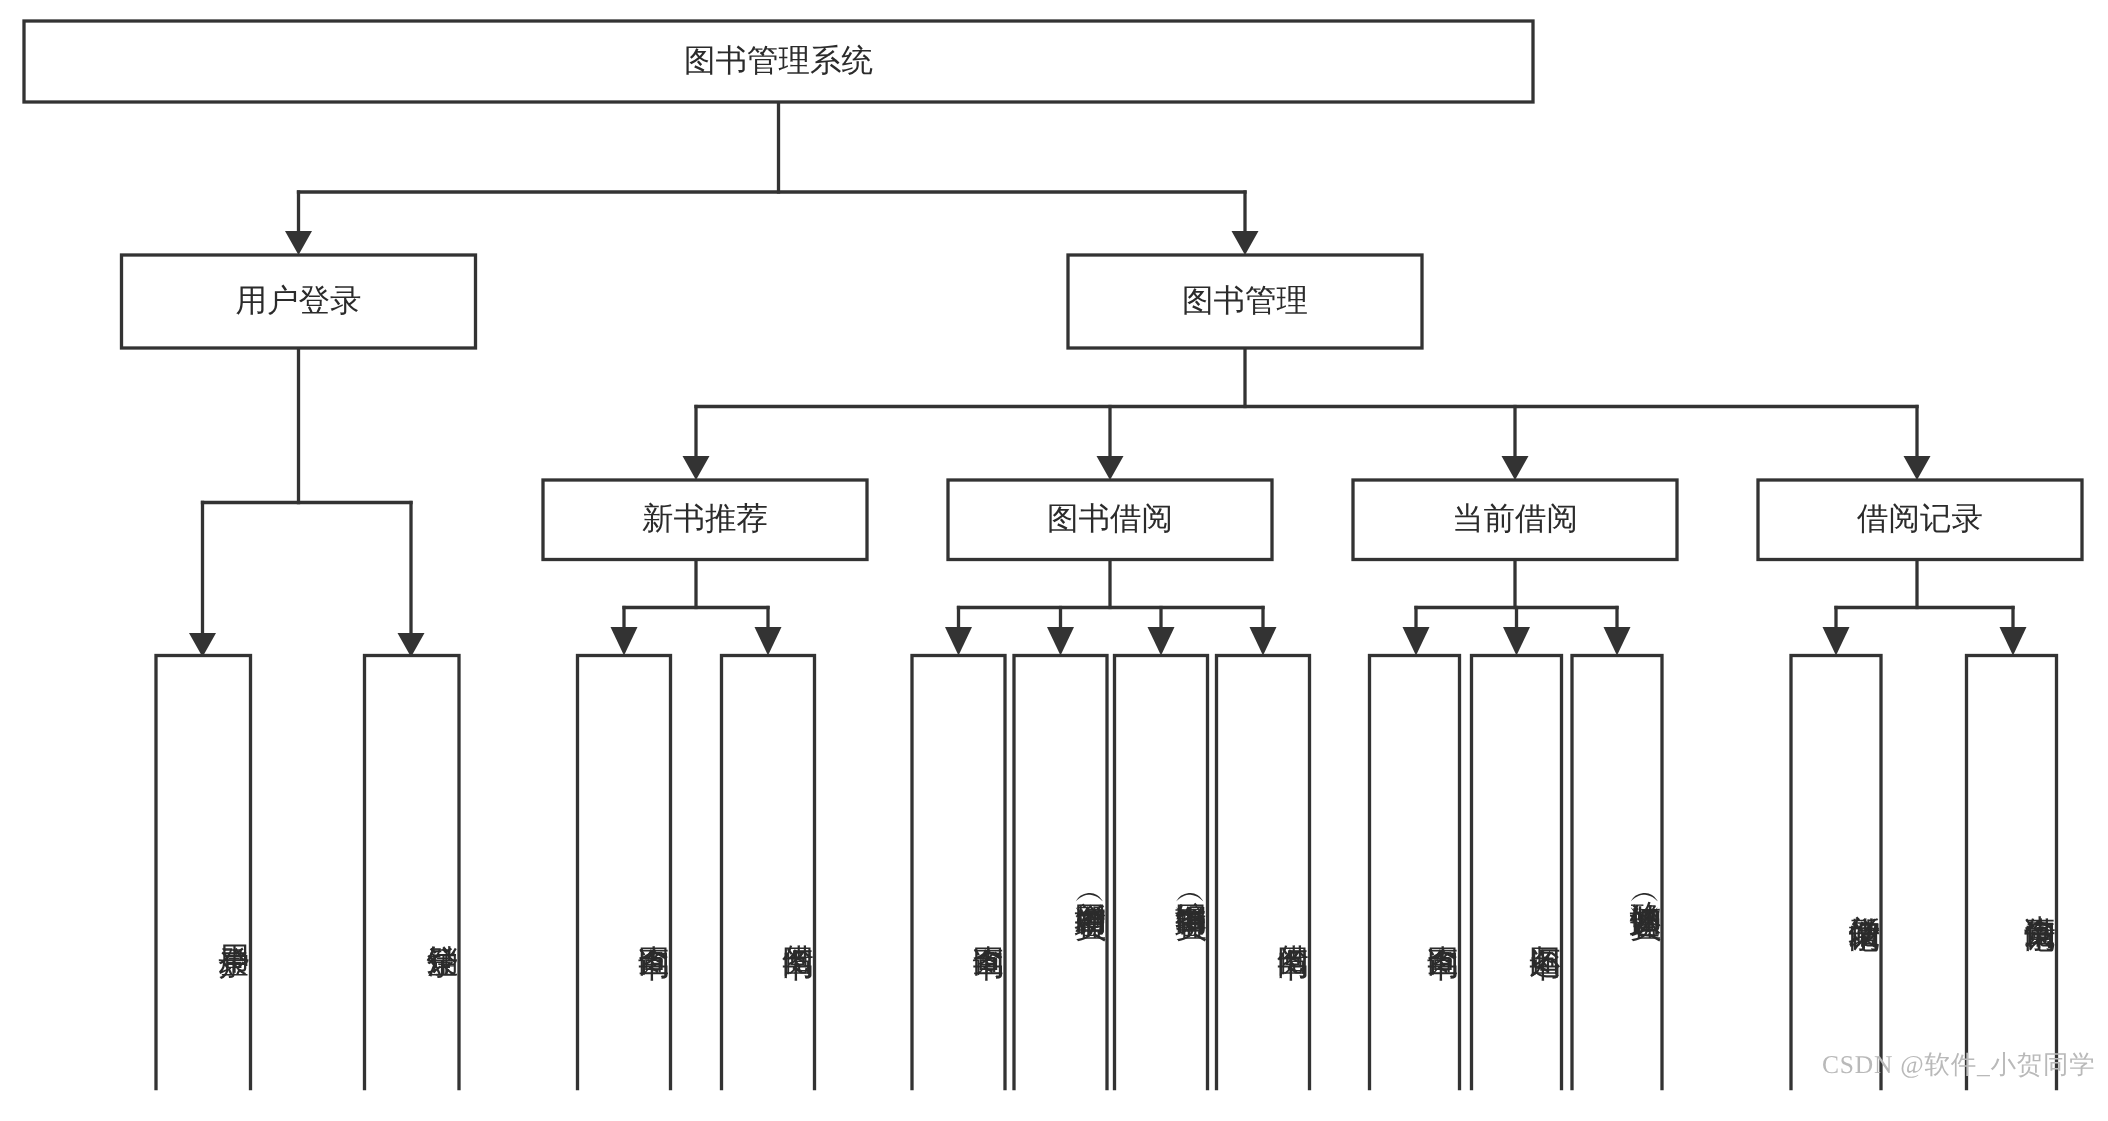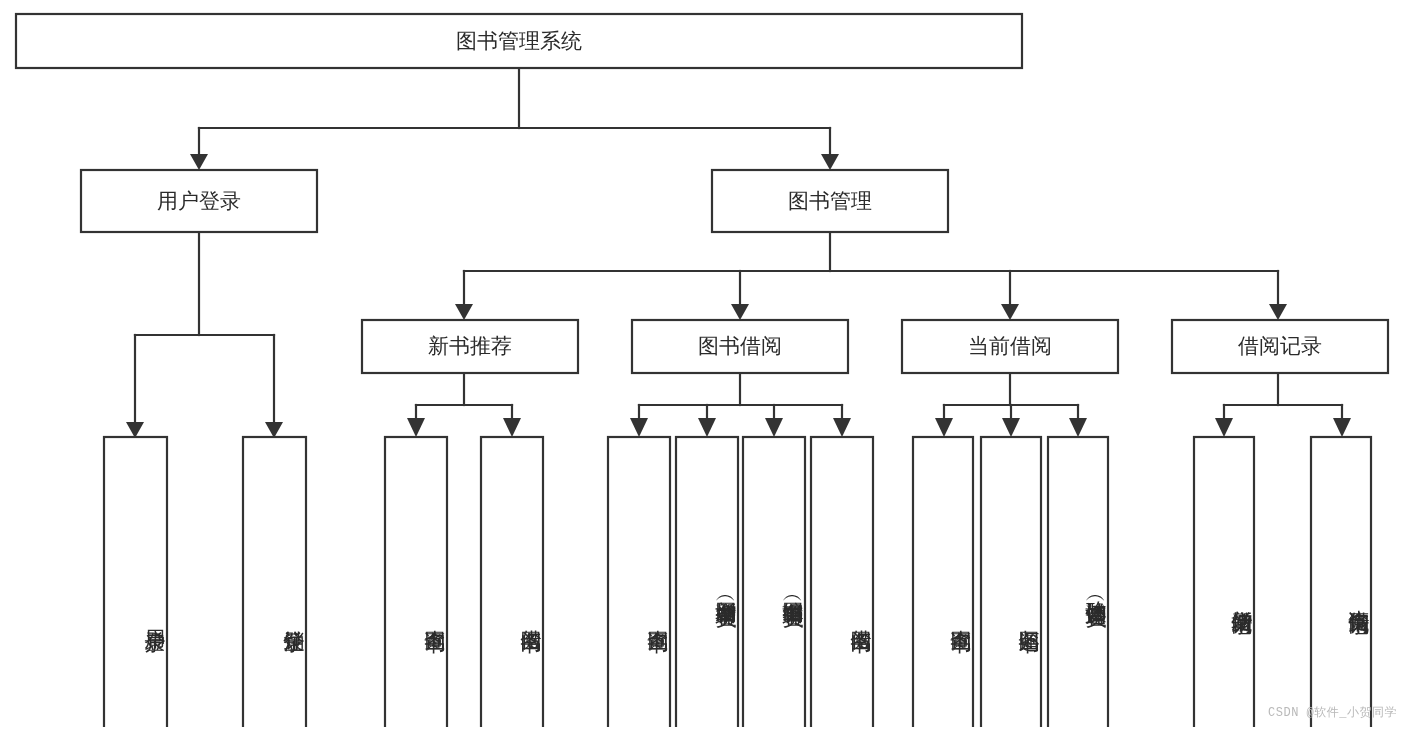--- a/index.html
+++ b/index.html
@@ -59,22 +59,22 @@
     display: flex;
     align-items: flex-start;
     justify-content: center;
     white-space: nowrap;
     pointer-events: none;
   }
   .watermark {
     position: absolute;
     right: 8px;
     bottom: 6px;
-    font-family: Liberation Mono, monospace;
-    font-size: 12px;
+    font-family: Liberation Serif, serif;
+    font-size: 17px;
     color: #b9b9b9;
     white-space: nowrap;
     letter-spacing: 0.5px;
   }
 </style>
 </head>
 <body>
 
 <div id="diagram-root">
 

